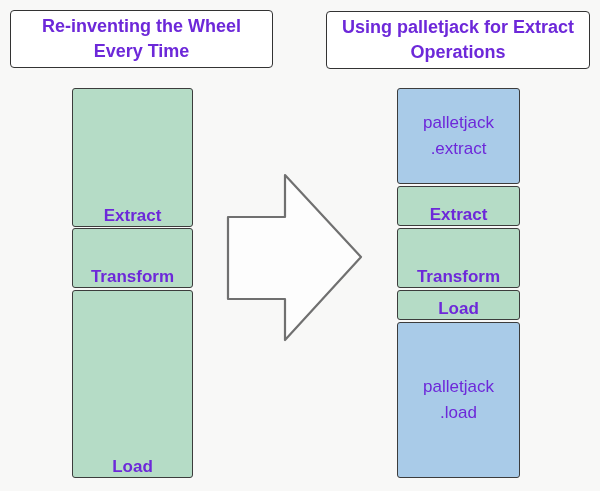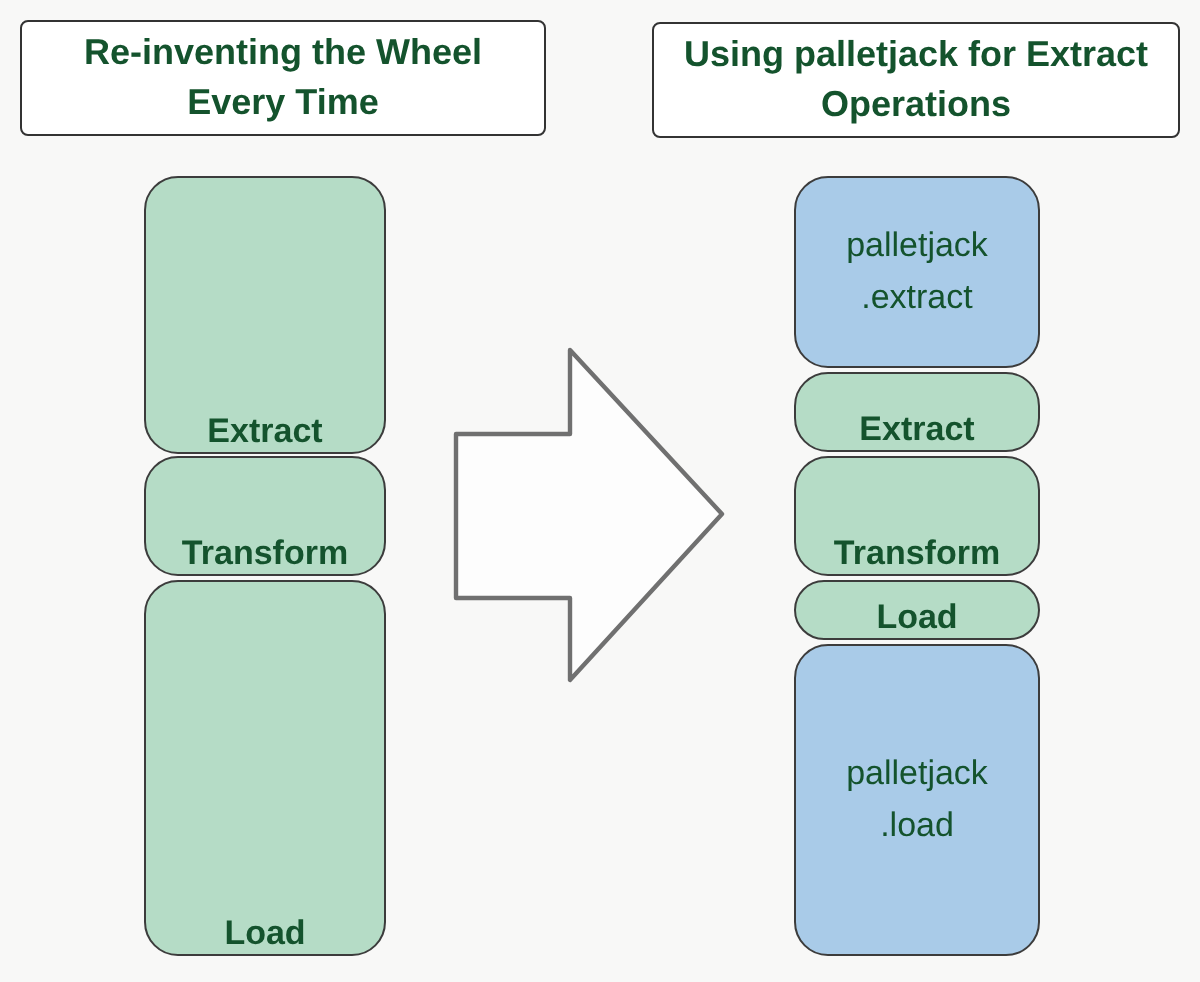--- a/index.html
+++ b/index.html
@@ -3,21 +3,21 @@
 <meta charset="utf-8">
 <style>
   * { margin: 0; padding: 0; box-sizing: border-box; }
   html, body { background: #e9e9e9; }
   .canvas {
     position: relative;
     width: 600px;
     height: 491px;
     background: #f8f8f7;
     font-family: "Liberation Sans", sans-serif;
-    color: #14532d;
+    color: #6d28d9;
     overflow: hidden;
   }
   .title-box {
     position: absolute;
     background: #ffffff;
     border: 1.5px solid #333333;
     border-radius: 4px;
     display: flex;
     align-items: center;
     justify-content: center;
@@ -25,21 +25,21 @@
     font-weight: bold;
     font-size: 18px;
     line-height: 1.4;
     padding: 2px 14px;
   }
   .title-left  { left: 10px;  top: 10px; width: 263px; height: 58px; }
   .title-right { left: 326px; top: 11px; width: 264px; height: 58px; }
   .box {
     position: absolute;
     border: 1.5px solid #3c3c3c;
-    border-radius: 17px;
+    border-radius: 3px;
     display: flex;
     align-items: center;
     justify-content: center;
     text-align: center;
   }
   .green { background: #b5dcc6; align-items: flex-end; }
   .blue  { background: #a9cbe8; }
   .etl-label { font-weight: bold; font-size: 17px; }
   .pj-label  { font-weight: normal; font-size: 17px; line-height: 1.55; white-space: pre-line; }
   

